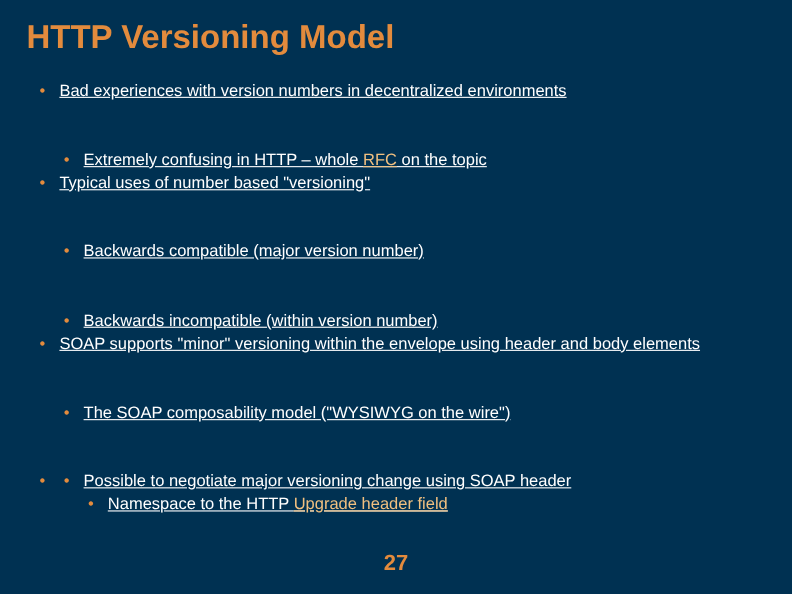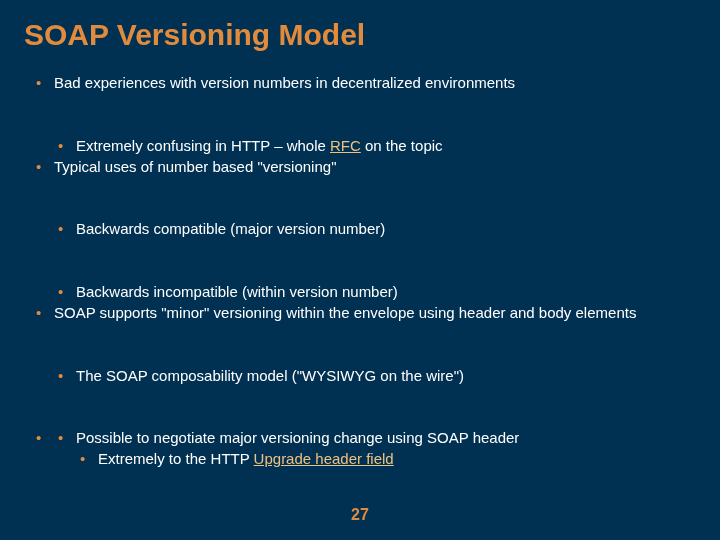--- a/index.html
+++ b/index.html
@@ -22,20 +22,21 @@
 .content{
   margin:0 34px 0 34px;
   font-size:15px;
   line-height:1.25;
 }
 ul{list-style:none;margin:0;padding:0}
 ul.lvl1 > li{
   position:relative;
   padding-left:20px;
   margin-bottom:2px;
+  text-decoration:underline;
 }
 ul.lvl1 > li::before{
   content:"•";
   color:#e38b3d;
   position:absolute;left:2px;top:0;
   font-size:15px;line-height:1.25;
 }
 ul.lvl2{margin-top:2px}
 ul.lvl2 > li{
   position:relative;
@@ -64,27 +65,27 @@
 a.link{
   color:#f0c080;
   text-decoration:underline;
 }
 .pagenum{
   position:absolute;
   bottom:16px;left:0;right:0;
   text-align:center;
   color:#e38b3d;
   font-weight:bold;
-  font-size:16px;
+  font-size:20px;
 }
 </style>
 </head>
 <body>
 
-<div class="title">SOAP Versioning Model</div>
+<div class="title">HTTP Versioning Model</div>
 
 <div class="content">
 <ul class="lvl1">
   <li>
     <span>Bad experiences with version numbers in decentralized environments</span>
     <ul class="lvl2">
       <li>
         <span>Extremely confusing in HTTP – whole </span><a class="link" href="#">RFC</a><span> on the topic</span>
       </li>
     </ul>
@@ -101,21 +102,21 @@
     <ul class="lvl2">
       <li><span>The SOAP composability model ("WYSIWYG on the wire")</span></li>
     </ul>
   </li>
   <li>
     <ul class="lvl2">
       <li>
         <span>Possible to negotiate major versioning change using SOAP header</span>
         <ul class="lvl3">
           <li>
-            <span>Extremely to the HTTP </span><a class="link" href="#">Upgrade header field</a>
+            <span>Namespace to the HTTP </span><a class="link" href="#">Upgrade header field</a>
           </li>
         </ul>
       </li>
     </ul>
   </li>
 </ul>
 </div>
 
 <div class="pagenum">27</div>
 

